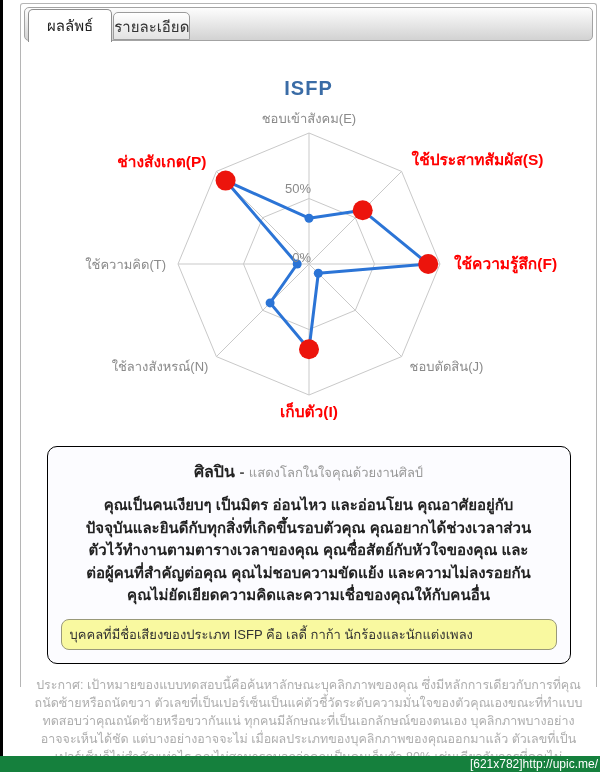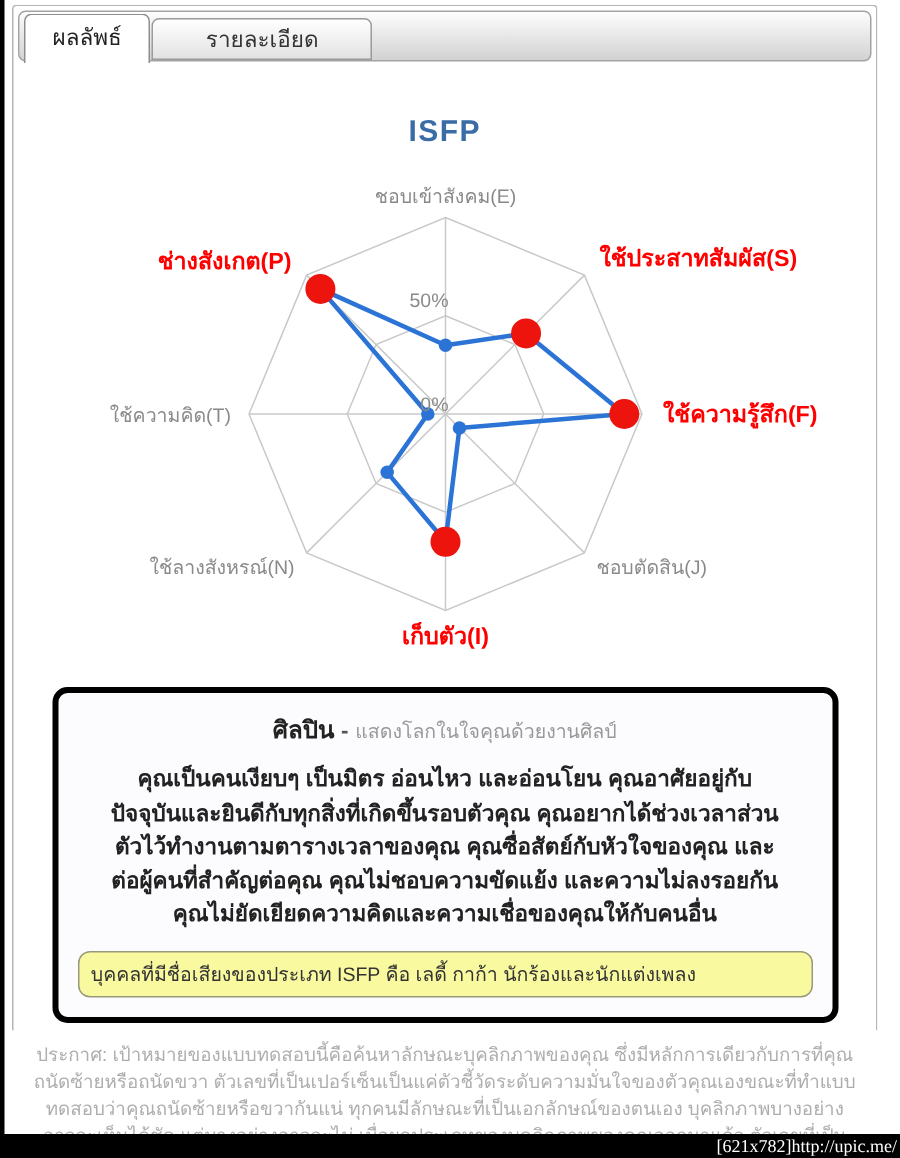--- a/index.html
+++ b/index.html
@@ -3,72 +3,72 @@
 <meta charset="utf-8">
 <style>
   html,body { margin:0; padding:0; }
   body {
     width:600px; height:772px; position:relative; overflow:hidden;
     background:#ffffff;
     font-family:"Liberation Sans","DejaVu Sans",sans-serif;
   }
   .left-strip { position:absolute; left:0; top:0; width:3px; height:100%; background:#000; z-index:6; }
   .container {
-    position:absolute; left:8px; top:3px; width:577px; height:684px;
+    position:absolute; left:20px; top:3px; width:577px; height:684px;
     border:1px solid #b5b5b5; border-bottom:none; border-radius:3px 3px 0 0;
     background:#fff; box-sizing:border-box;
   }
   .tabbar {
     margin:3px; height:34px;
     background:linear-gradient(#fdfdfd,#d2d2d2);
     border:1px solid #a3a3a3; border-radius:5px;
     display:flex; align-items:flex-end; padding-left:3px;
     box-sizing:border-box; position:relative;
   }
   .tab { box-sizing:border-box; text-align:center; font-size:15px; color:#333; cursor:pointer; white-space:nowrap; }
   .tab.active {
     background:#fff; border:1px solid #8e8e8e; border-bottom:none;
     border-radius:5px 5px 0 0; height:33px; line-height:32px;
     padding:0 18px; position:relative; z-index:2; margin-bottom:-2px; color:#222;
   }
   .tab.inactive {
     background:linear-gradient(#ffffff,#e2e2e2); border:1px solid #9c9c9c;
     border-radius:5px 5px 0 0; height:28px; line-height:27px;
-    padding:0 35px; margin-left:1px;
+    padding:0 0; margin-left:1px;
   }
   .chart-title {
-    text-align:center; margin:36px 0 16px; font-size:20px; font-weight:bold;
+    text-align:center; margin:36px 0 4px; font-size:20px; font-weight:bold;
     color:#3a6ca6; letter-spacing:1px;
   }
   #radar-svg { display:block; margin:0 auto; }
   .desc-box {
     width:524px; margin:12px auto 0; box-sizing:border-box;
-    background:#fcfcff; border:4px solid #000000; border-radius:10px;
+    background:#fcfcff; border:1px solid #000000; border-radius:10px;
     padding:12px 13px 13px;
   }
   .desc-title { text-align:center; }
   .desc-name { font-size:16px; font-weight:bold; color:#222; }
   .desc-sep  { font-size:15px; font-weight:bold; color:#555; }
   .desc-tagline { font-size:13px; color:#999; }
   .desc-body {
     font-size:15px; font-weight:bold; color:#222; text-align:center;
     line-height:1.5; margin:10px 20px 12px;
   }
   .famous-box {
     background:#f9f9a0; border:1px solid #99997a; border-radius:8px;
     padding:4px 8px; font-size:13px; color:#333; text-align:left;
   }
   .disclaimer {
     width:548px; margin:12px auto 0; text-align:center;
     font-size:12.5px; color:#aeaeae; line-height:1.45;
   }
   .watermark-bar {
     position:absolute; left:0; bottom:0; width:100%; height:16px;
-    background:#000000; color:#fff; z-index:8;
-    font-family:Liberation Serif, serif;
+    background:#15803d; color:#fff; z-index:8;
+    font-family:Liberation Sans, sans-serif;
     font-size:12px; line-height:16px; text-align:right;
     box-sizing:border-box; padding-right:2px;
   }
 </style>
 </head>
 <body>
 
 <div class="left-strip"></div>
 
 <div class="container">

